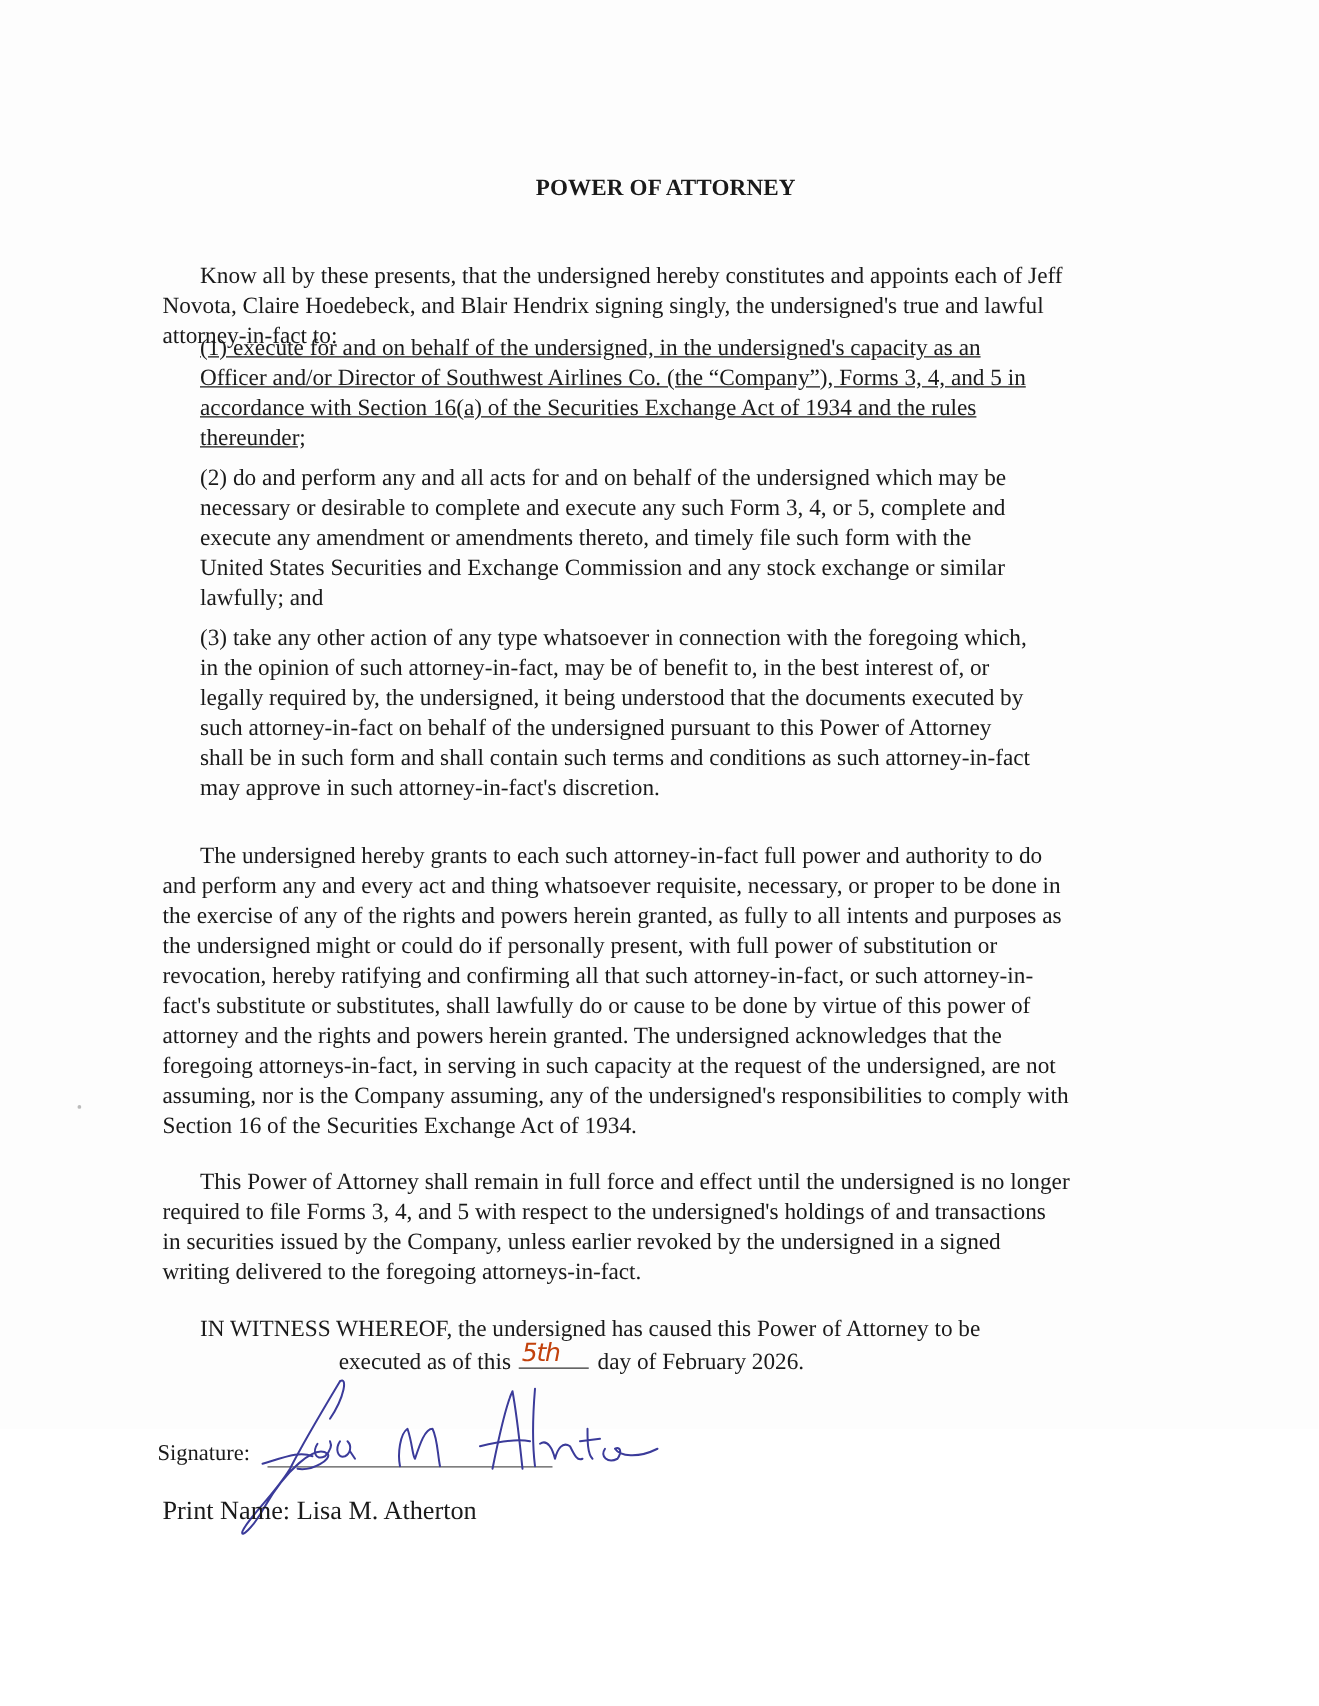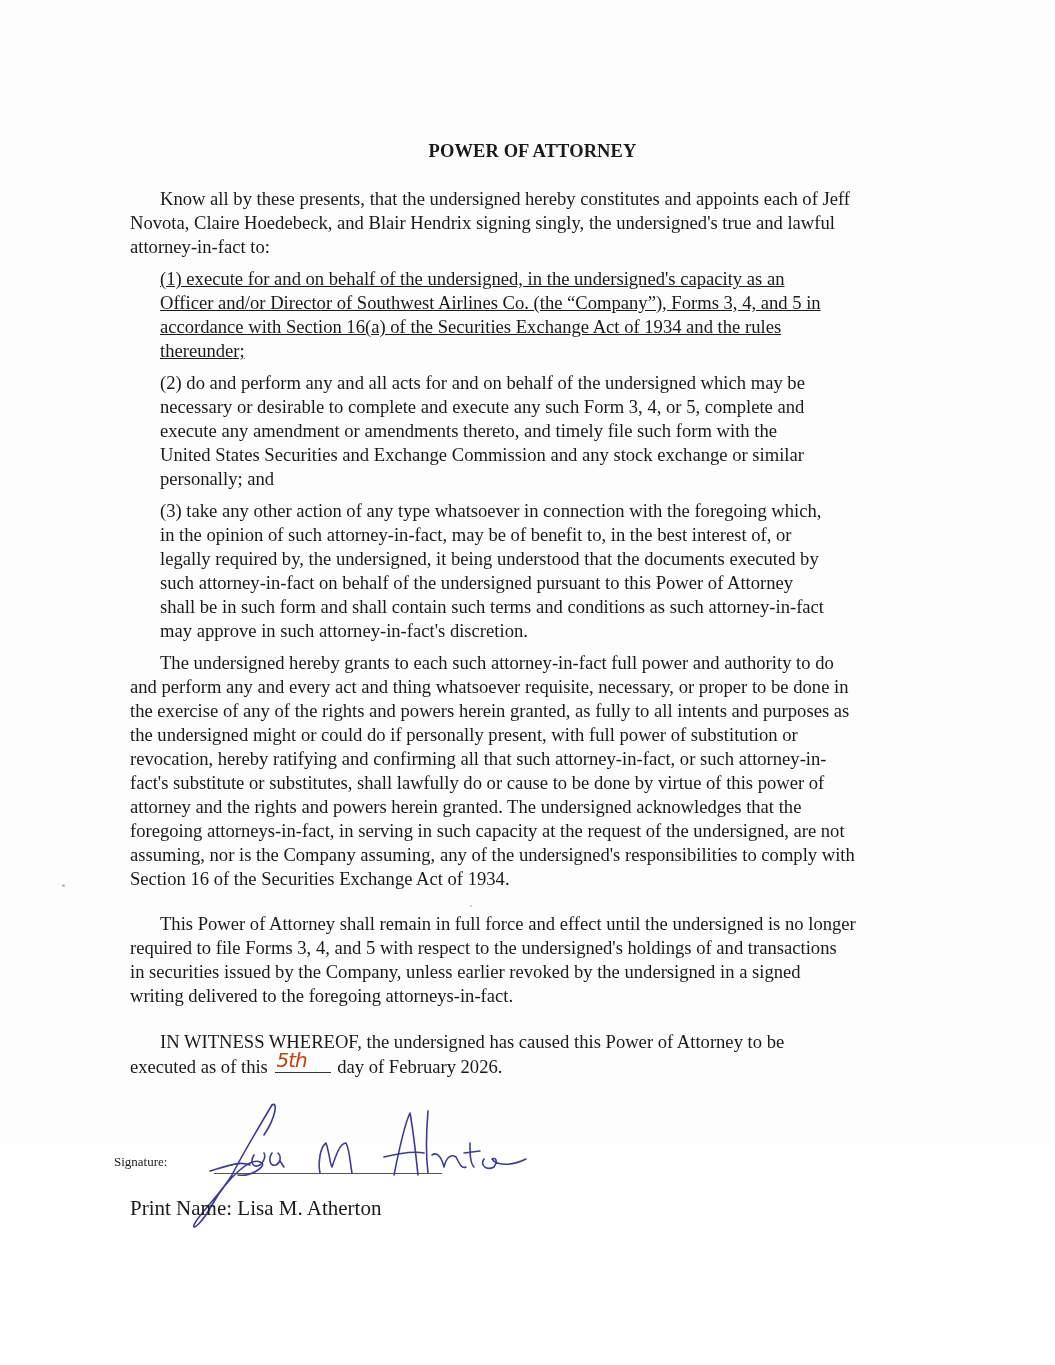--- a/index.html
+++ b/index.html
@@ -37,45 +37,45 @@
       margin: 0;
     }
     .para .line { display: block; white-space: nowrap; }
     .p-intro { left: 130px; top: 187px; }
     .p-item { left: 160px; }
     .p-1 { top: 267px; text-decoration: underline; }
     .p-2 { top: 371px; }
     .p-3 { top: 499px; }
     .p-grant { left: 130px; top: 651px; }
     .p-remain { left: 130px; top: 912px; }
-    .p-witness { left: 130px; top: 1030px; }
-    .indent { padding-left: 30px; }
+    .p-witness { left: 130px; top: 1030px; text-align: center; }
+    .indent { padding-left: 30px; margin-top: 22px; }
     .date-blank {
       display: inline-block;
       position: relative;
       width: 56px;
       border-bottom: 1px solid #333;
       height: 18px;
       vertical-align: baseline;
       margin: 0 2px;
     }
     .date-hand {
       position: absolute;
       left: 2px; top: -6px;
       color: #c2410c;
       font-family: "DejaVu Sans", sans-serif;
       font-size: 20px;
       font-style: italic;
       letter-spacing: -1px;
     }
     .sig-block {
       position: absolute;
-      left: 114px;
+      left: 126px;
       top: 1150px;
-      font-size: 13px;
+      font-size: 18px;
       line-height: 24px;
     }
     .sig-line {
       position: absolute;
       left: 214px;
       top: 1173px;
       width: 228px;
       border-top: 1px solid #555;
     }
     .print-name {
@@ -116,21 +116,21 @@
     <span class="line">Officer and/or Director of Southwest Airlines Co. (the “Company”), Forms 3, 4, and 5 in</span>
     <span class="line">accordance with Section 16(a) of the Securities Exchange Act of 1934 and the rules</span>
     <span class="line">thereunder;</span>
   </p>
 
   <p class="para p-item p-2">
     <span class="line">(2) do and perform any and all acts for and on behalf of the undersigned which may be</span>
     <span class="line">necessary or desirable to complete and execute any such Form 3, 4, or 5, complete and</span>
     <span class="line">execute any amendment or amendments thereto, and timely file such form with the</span>
     <span class="line">United States Securities and Exchange Commission and any stock exchange or similar</span>
-    <span class="line">personally; and</span>
+    <span class="line">lawfully; and</span>
   </p>
 
   <p class="para p-item p-3">
     <span class="line">(3) take any other action of any type whatsoever in connection with the foregoing which,</span>
     <span class="line">in the opinion of such attorney-in-fact, may be of benefit to, in the best interest of, or</span>
     <span class="line">legally required by, the undersigned, it being understood that the documents executed by</span>
     <span class="line">such attorney-in-fact on behalf of the undersigned pursuant to this Power of Attorney</span>
     <span class="line">shall be in such form and shall contain such terms and conditions as such attorney-in-fact</span>
     <span class="line">may approve in such attorney-in-fact's discretion.</span>
   </p>

